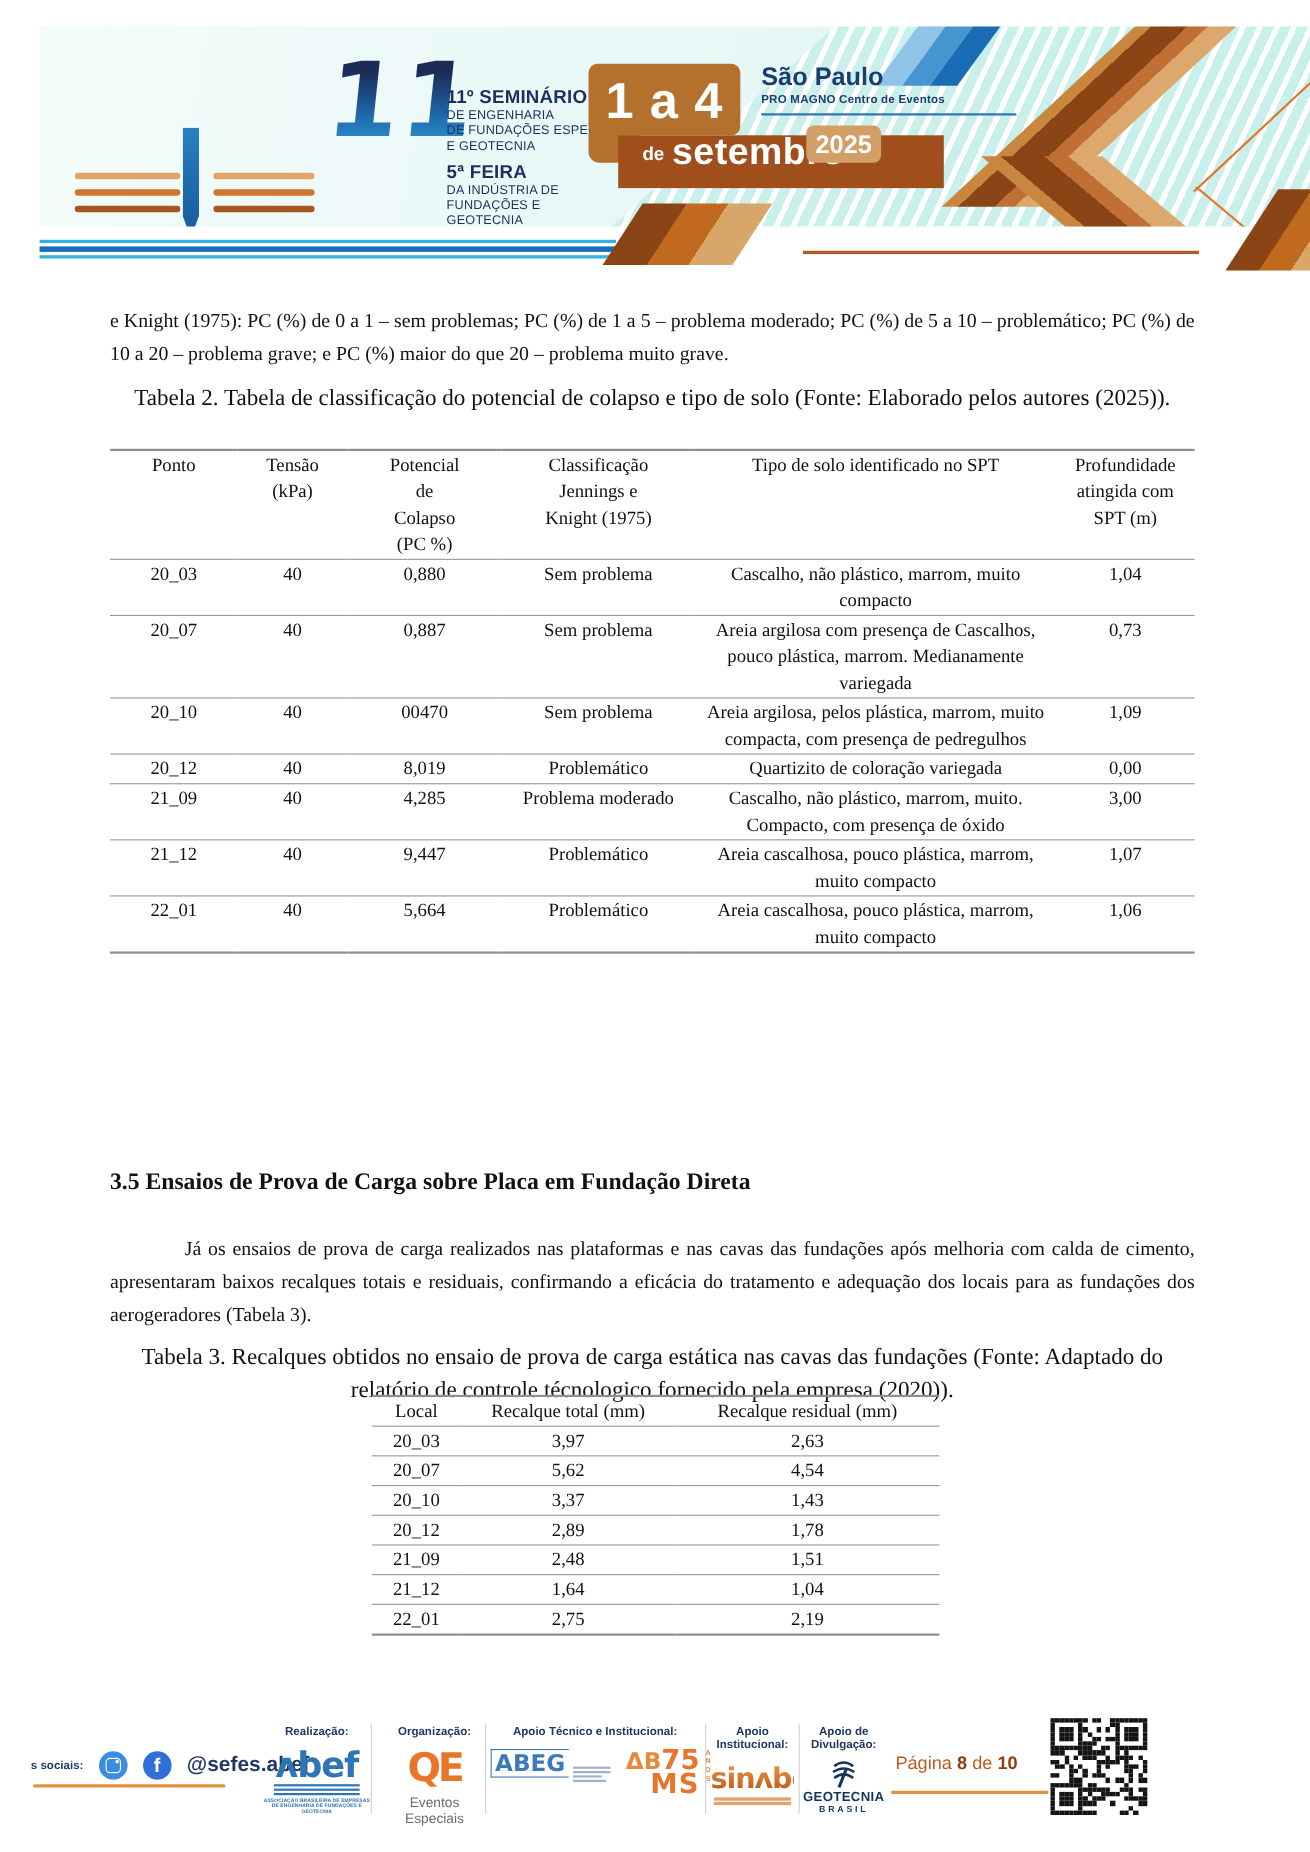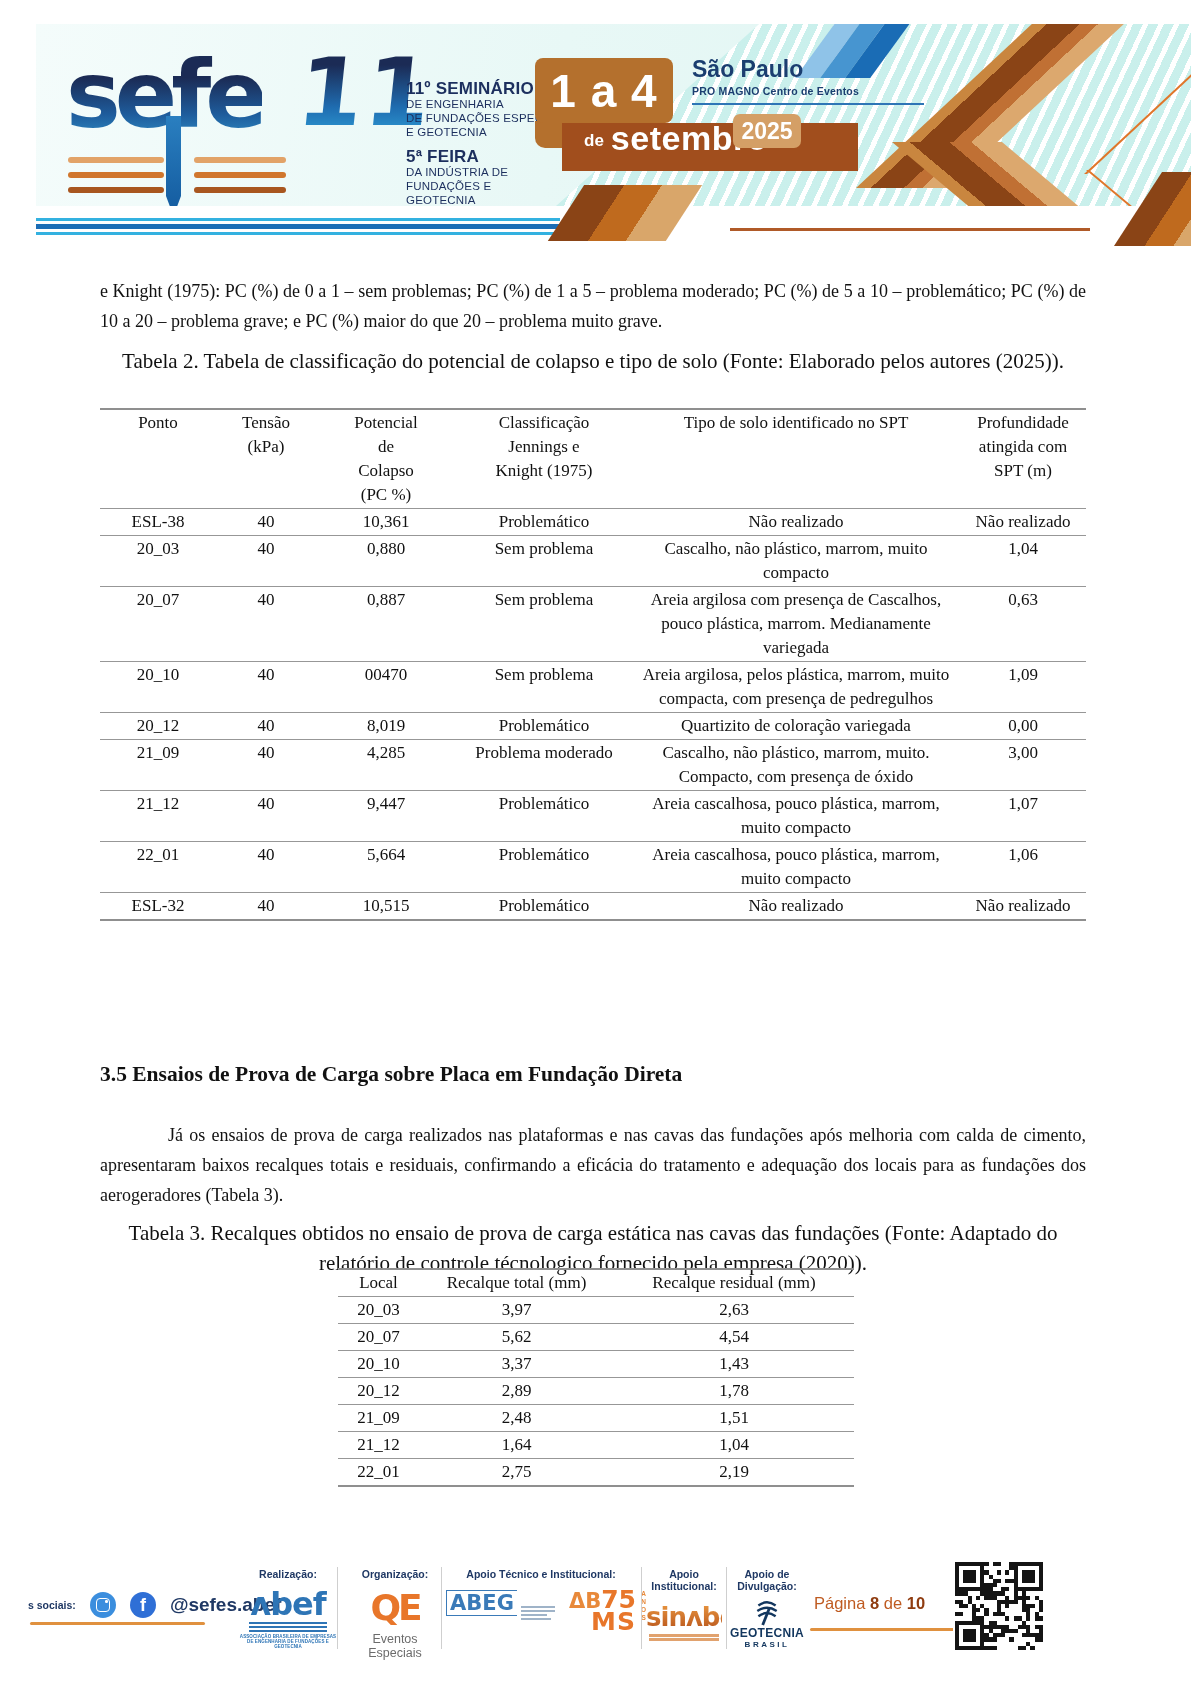--- a/index.html
+++ b/index.html
@@ -117,21 +117,20 @@
     <div class="band-a"></div>
     <div class="band-b"></div>
     <div class="oline-a"></div>
     <div class="oline-b"></div>
     <div class="chev-blue">
       <i style="background:#8fc3e8"></i>
         <i style="background:#4795d0"></i>
         <i style="background:#1a6cb5"></i>
     </div>
 
-    <div class="sefe-word">sefe</div>
     <div class="sefe-11">11</div>
     <div class="pile"></div>
     <div class="sefe-lines">
       <i style="left:0;top:0;width:96px;background:#e2a368"></i>
         <i style="left:126px;top:0;width:92px;background:#e2a368"></i>
       <i style="left:0;top:15px;width:96px;background:#d0762d"></i>
         <i style="left:126px;top:15px;width:92px;background:#d0762d"></i>
       <i style="left:0;top:30px;width:96px;background:#a8561f"></i>
         <i style="left:126px;top:30px;width:92px;background:#a8561f"></i>
     </div>
@@ -197,42 +196,34 @@
 Jennings e
 Knight (1975)</th>
             <th>Tipo de solo identificado no SPT</th>
             <th>Profundidade
 atingida com
 SPT (m)</th>
           </tr>
         </thead>
       <tbody>
           <tr>
-            <td>ESL-38</td>
-            <td>40</td>
-            <td>10,361</td>
-            <td>Problemático</td>
-            <td>Não realizado</td>
-            <td>Não realizado</td>
-          </tr>
-          <tr>
             <td>20_03</td>
             <td>40</td>
             <td>0,880</td>
             <td>Sem problema</td>
             <td>Cascalho, não plástico, marrom, muito compacto</td>
             <td>1,04</td>
           </tr>
           <tr>
             <td>20_07</td>
             <td>40</td>
             <td>0,887</td>
             <td>Sem problema</td>
             <td>Areia argilosa com presença de Cascalhos, pouco plástica, marrom. Medianamente variegada</td>
-            <td>0,63</td>
+            <td>0,73</td>
           </tr>
           <tr>
             <td>20_10</td>
             <td>40</td>
             <td>00470</td>
             <td>Sem problema</td>
             <td>Areia argilosa, pelos plástica, marrom, muito compacta, com presença de pedregulhos</td>
             <td>1,09</td>
           </tr>
           <tr>
@@ -259,28 +250,20 @@
             <td>Areia cascalhosa, pouco plástica, marrom, muito compacto</td>
             <td>1,07</td>
           </tr>
           <tr>
             <td>22_01</td>
             <td>40</td>
             <td>5,664</td>
             <td>Problemático</td>
             <td>Areia cascalhosa, pouco plástica, marrom, muito compacto</td>
             <td>1,06</td>
-          </tr>
-          <tr>
-            <td>ESL-32</td>
-            <td>40</td>
-            <td>10,515</td>
-            <td>Problemático</td>
-            <td>Não realizado</td>
-            <td>Não realizado</td>
           </tr>
         </tbody>
     </table>
   </div>
 
   <div class="sechead" style="top:1062px;">3.5 Ensaios de Prova de Carga sobre Placa em Fundação Direta</div>
 
   <div id="p2" class="para indent" style="top:1120px;">Já os ensaios de prova de carga realizados nas plataformas e nas cavas das fundações após melhoria com calda de cimento, apresentaram baixos recalques totais e residuais, confirmando a eficácia do tratamento e adequação dos locais para as fundações dos aerogeradores (Tabela 3).</div>
 
   <div class="caption" style="top:1218px;">

